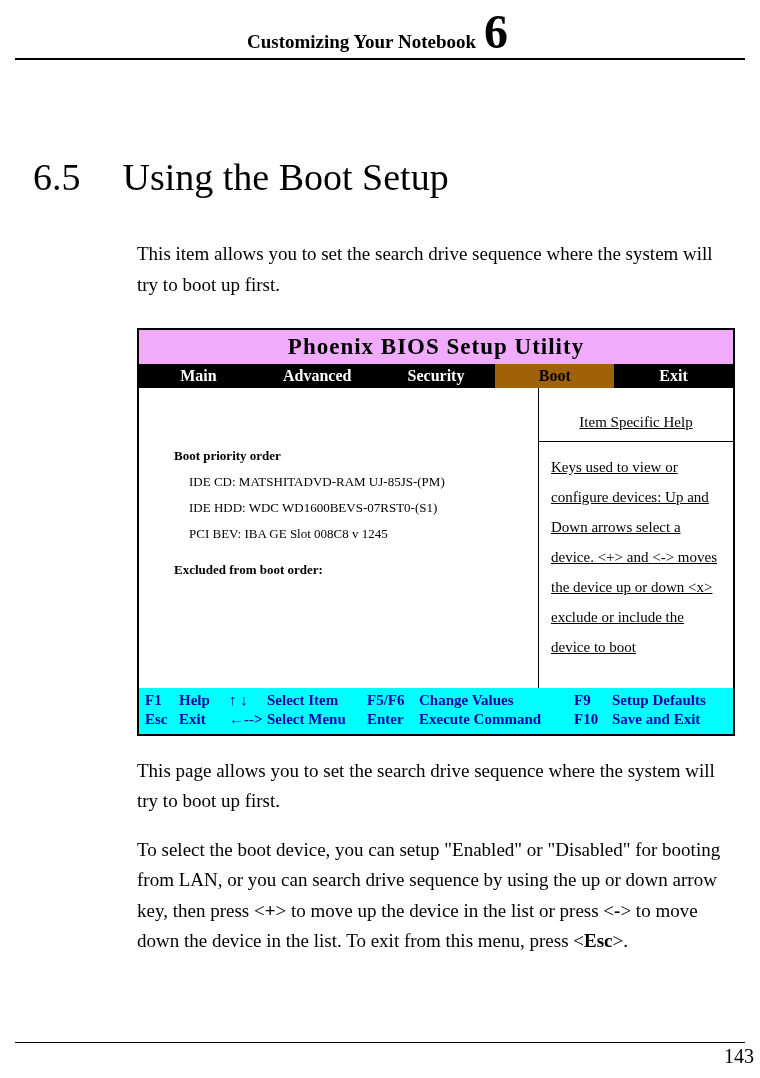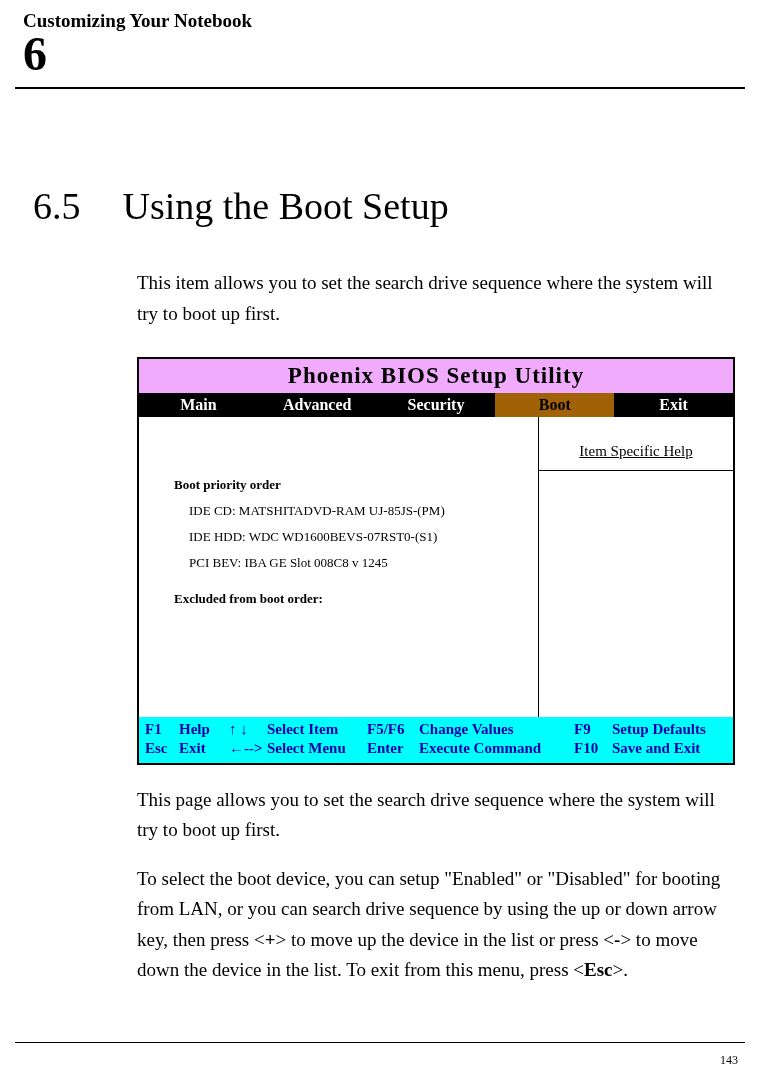--- a/index.html
+++ b/index.html
@@ -10,25 +10,24 @@
     body {
       width: 760px;
       height: 1078px;
       background: white;
       font-family: Georgia, serif;
       position: relative;
       padding: 0 15px;
     }
     .header {
       display: flex;
-      justify-content: flex-end;
+      justify-content: center;
       align-items: baseline;
-      padding: 10px 5px 12px 0;
+      padding: 10px 5px 5px 0;
       border-bottom: 2px solid black;
-      flex-direction: column;
     }
     .header-title {
       font-weight: bold;
       font-size: 19px;
     }
     .chapter-num {
       font-weight: bold;
       font-size: 48px;
       margin-left: 8px;
       line-height: 0.9;
@@ -167,22 +166,22 @@
     .footer-line {
       position: absolute;
       bottom: 35px;
       left: 15px;
       right: 15px;
       border-top: 1px solid black;
     }
     .page-num {
       position: absolute;
       bottom: 10px;
-      right: 22px;
-      font-size: 12px;
+      right: 6px;
+      font-size: 20px;
     }
   </style>
 </head>
 <body>
 
 <div class="header">
   <span class="header-title">Customizing Your Notebook</span>
   <span class="chapter-num">6</span>
 </div>
 
@@ -205,20 +204,21 @@
   <div class="bios-body">
     <div class="bios-main">
       <div class="bios-label">Boot priority order</div>
       <div class="bios-item">IDE CD: MATSHITADVD-RAM UJ-85JS-(PM)</div>
       <div class="bios-item">IDE HDD: WDC WD1600BEVS-07RST0-(S1)</div>
       <div class="bios-item">PCI BEV: IBA GE Slot 008C8  v 1245</div>
       <div class="bios-label2">Excluded from boot order:</div>
     </div>
     <div class="bios-help">
       <div class="help-title">Item Specific Help</div>
+      <div class="help-body">Keys used to view or configure devices: Up and Down arrows select a device. &lt;+&gt; and &lt;-&gt; moves the device up or down &lt;x&gt; exclude or include the device to boot</div>
     </div>
   </div>
   <div class="bios-footer">
     <div class="footer-row">
       <span class="fkey">F1</span>
       <span class="flabel">Help</span>
       <span class="farrows">↑ ↓</span>
       <span class="faction">Select Item</span>
       <span class="fkey2">F5/F6</span>
       <span class="faction2">Change Values</span>

